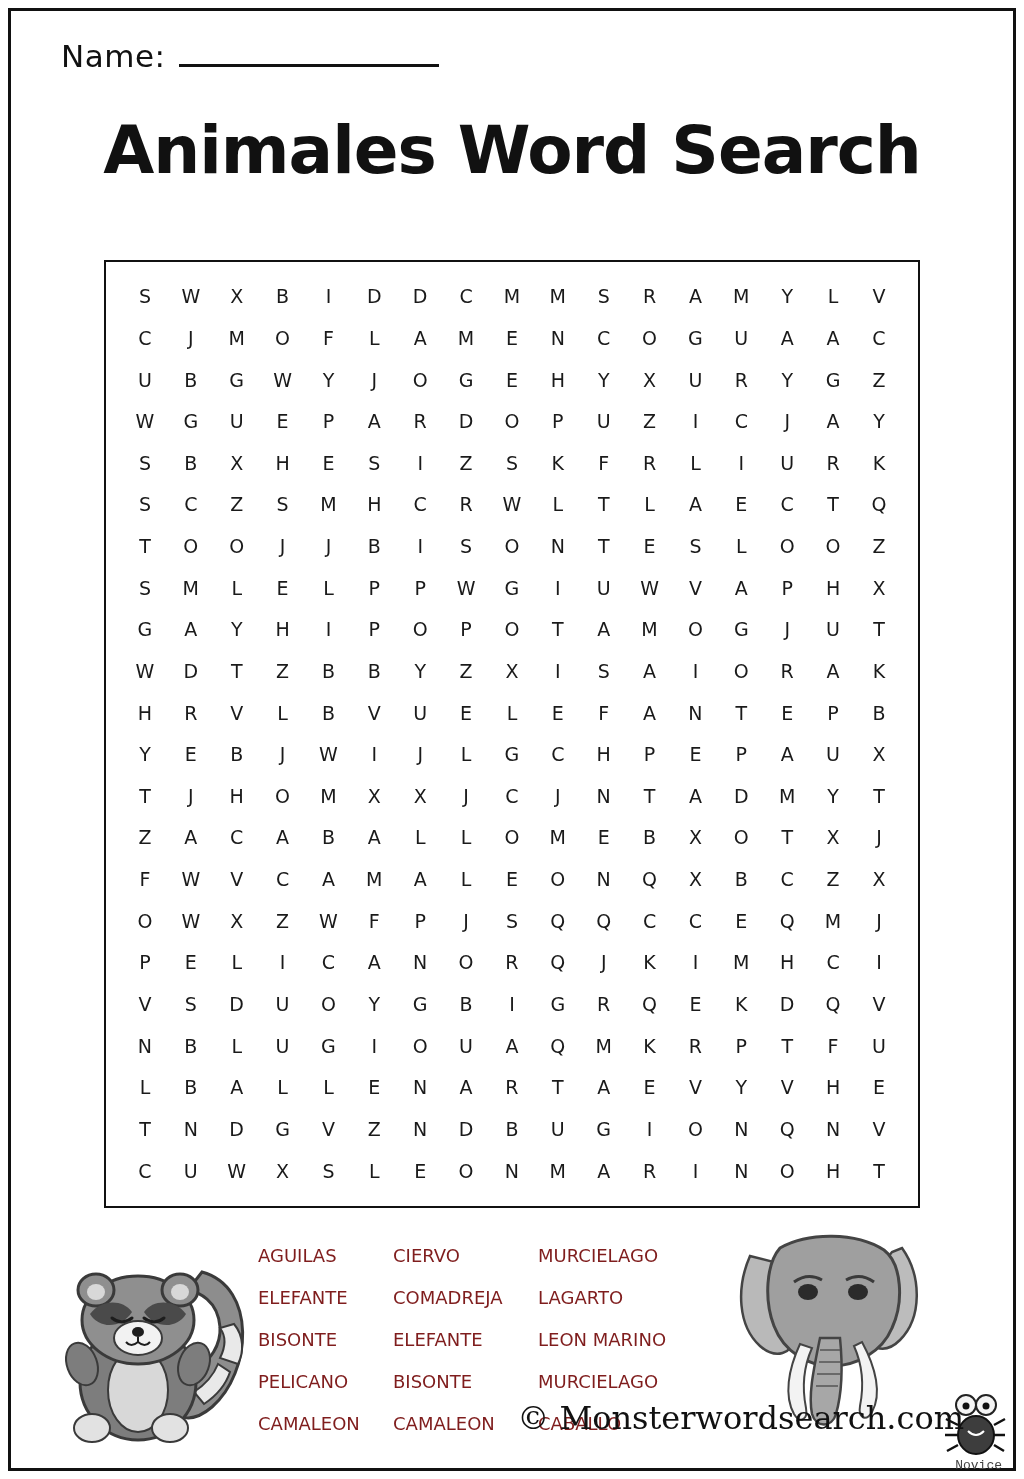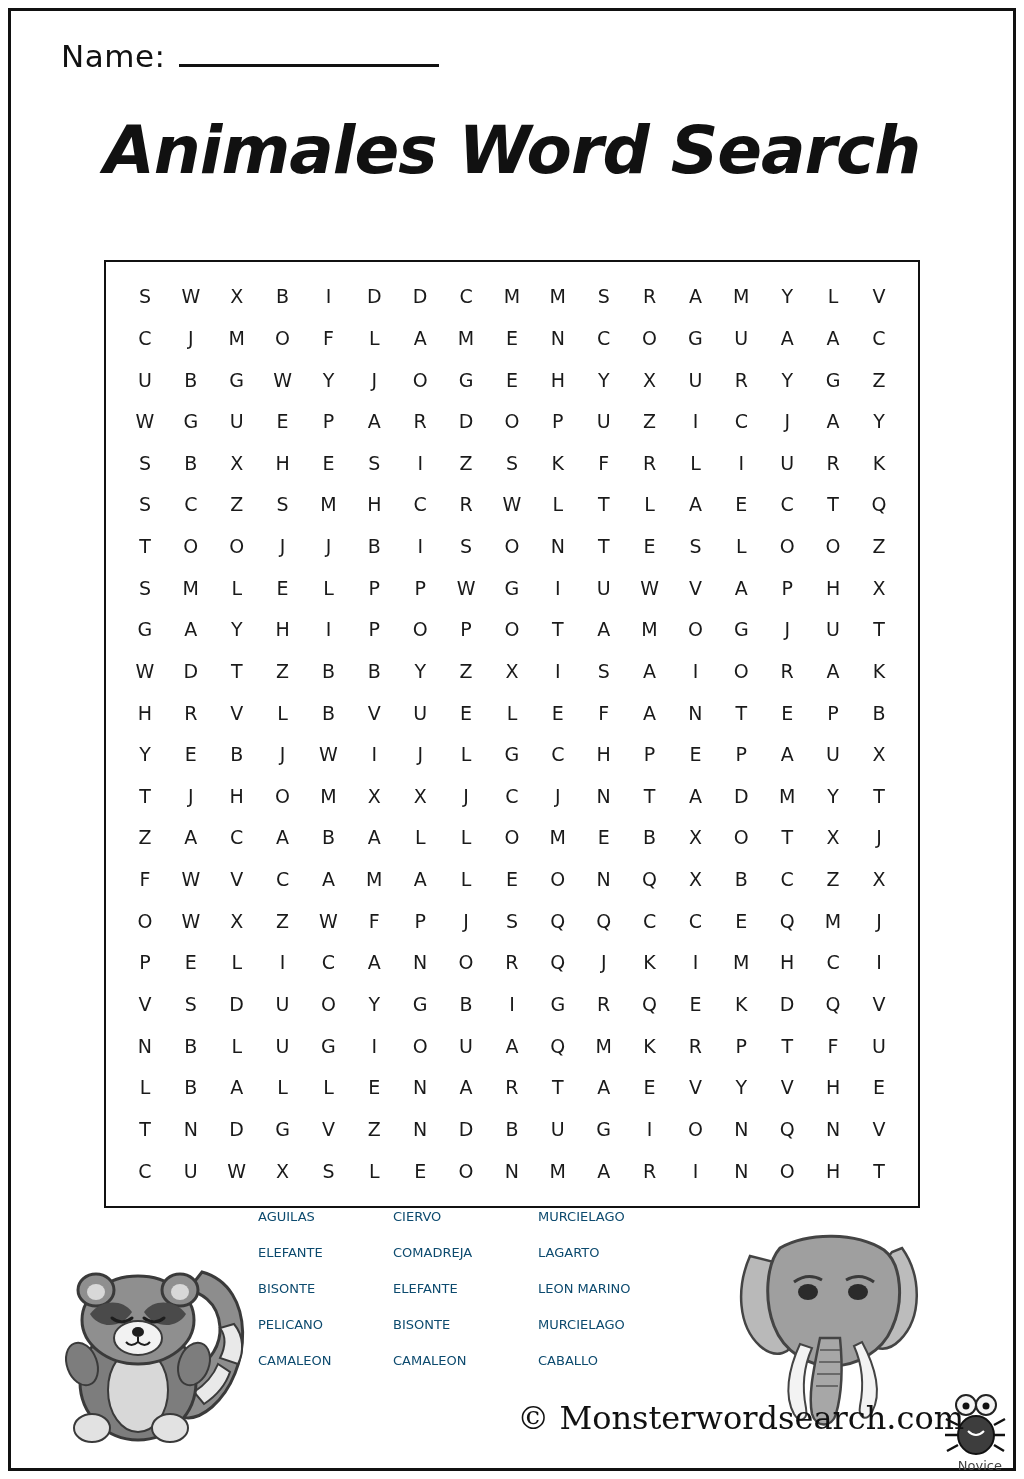--- a/index.html
+++ b/index.html
@@ -41,21 +41,20 @@
   
   .title {
     position:absolute;
     left:0; top:112px;
     width:1024px;
     text-align:center;
     font-size:66px;
     font-weight:bold;
     letter-spacing:-1px;
     font-family:"DejaVu Sans", sans-serif;
-    font-style:italic;
   }
   
   .grid-box {
     position:absolute;
     left:104px; top:260px;
     width:816px; height:948px;
     border:2px solid #111;
     background:#fff;
     padding:14px 16px;
   }
@@ -70,43 +69,44 @@
     vertical-align:middle;
     font-size:19px;
     font-family:"DejaVu Sans", sans-serif;
     color:#1a1a1a;
     padding:0;
     line-height:1;
   }
   
   .wordlist {
     position:absolute;
-    left:258px; top:1209px;
+    left:258px; top:1245px;
     width:440px;
     display:grid;
     grid-template-columns: 135px 145px 160px;
     row-gap:21px;
-    font-size:13px;
-    color:#0c4a6e;
+    font-size:18px;
+    color:#7f1d1d;
     font-family:"DejaVu Sans", sans-serif;
   }
   .wordlist span { white-space:nowrap; }
   
   .credit {
     position:absolute;
     right:60px; bottom:42px;
     font-size:32px;
     color:#111;
     font-family:"DejaVu Serif", serif;
   }
   .novice {
     position:absolute;
     right:22px; bottom:6px;
     font-size:13px;
     color:#444;
+    font-family:Liberation Mono, monospace;
   }
   
   .raccoon { position:absolute; left:52px; top:1232px; width:200px; height:220px; }
   .elephant { position:absolute; left:716px; top:1218px; width:220px; height:215px; }
   .bug { position:absolute; right:18px; bottom:18px; width:62px; height:70px; }
 </style>
 </head>
 <body>
 
 <div class="page-border"></div>

